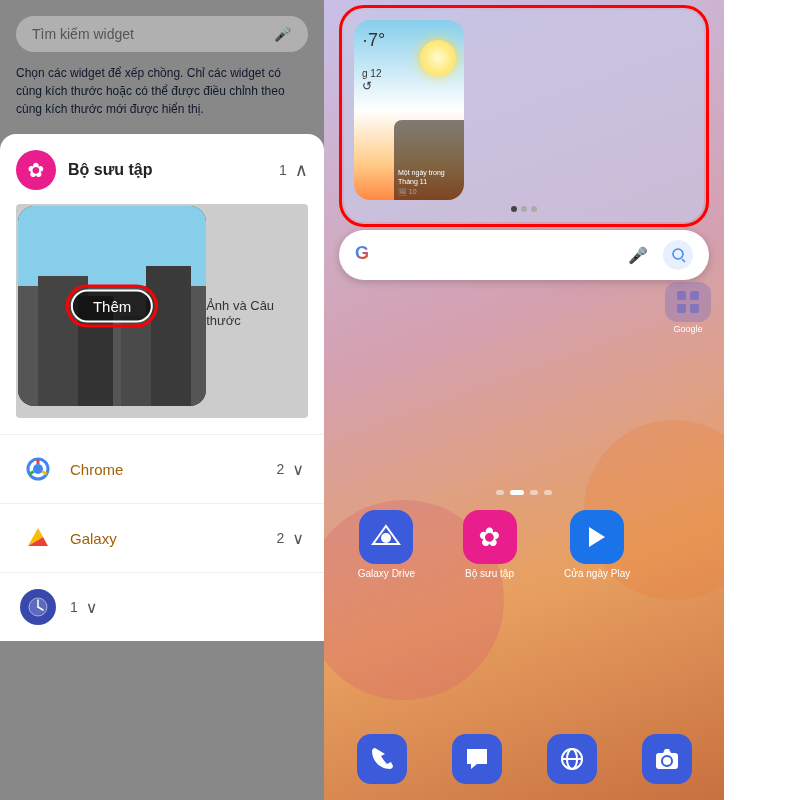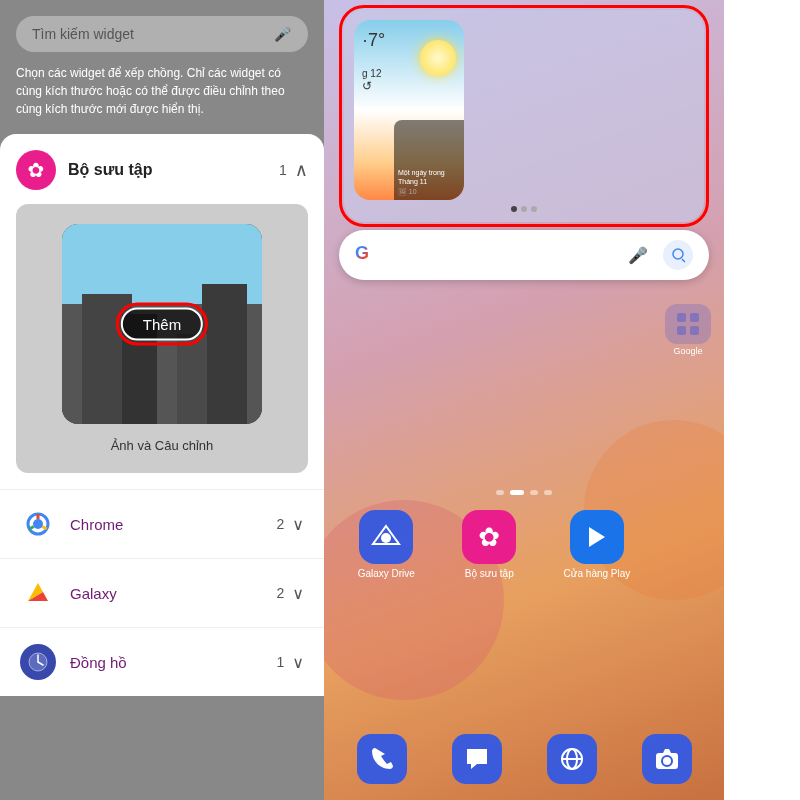--- a/index.html
+++ b/index.html
@@ -35,21 +35,21 @@
       font-size: 14px;
     }
 
     .mic-icon {
       color: #555;
       font-size: 18px;
     }
 
     .description-text {
       padding: 0 16px 16px 16px;
-      color: #ffffff;
+      color: #0f172a;
       font-size: 12px;
       line-height: 1.5;
     }
 
     
     .widget-card {
       background: #fff;
       margin: 0 0 0 0;
       border-radius: 16px 16px 0 0;
       padding: 16px;
@@ -88,24 +88,23 @@
       margin-right: 8px;
     }
 
     .chevron-up {
       color: #555;
       font-size: 18px;
     }
 
     .widget-preview {
       background: #ccc;
-      border-radius: 12px;
-      padding: 20px;
-      display: flex;
-      flex-direction: column;
+      border-radius: 4px;
+      padding: 2px;
+      display: flex;
       align-items: center;
     }
 
     .widget-image-container {
       width: 200px;
       height: 200px;
       border-radius: 16px;
       overflow: hidden;
       position: relative;
       background: #333;
@@ -193,21 +192,21 @@
       font-size: 20px;
     }
 
     .chrome-icon { background: white; }
     .drive-icon { background: white; }
     .clock-icon { background: #3949ab; }
 
     .app-name {
       flex: 1;
       font-size: 15px;
-      color: #701a75;
+      color: #a16207;
     }
 
     .app-count {
       color: #555;
       font-size: 14px;
       margin-right: 8px;
     }
 
     .chevron-down {
       color: #555;
@@ -399,21 +398,21 @@
       justify-content: center;
       font-size: 16px;
     }
 
     .mic-btn { color: #555; }
     .lens-btn { background: #e8f0fe; color: #4285F4; }
 
     
     .app-icons-grid {
       position: absolute;
-      top: 304px;
+      top: 282px;
       right: 10px;
       display: flex;
       flex-direction: column;
       gap: 6px;
     }
 
     .grid-icon {
       width: 52px;
       height: 52px;
       display: flex;
@@ -541,21 +540,21 @@
       <div class="widget-image-container">
 
         <div class="city-bg"></div>
         <div class="building1"></div>
         <div class="building2"></div>
         <div class="building3"></div>
         <div class="building4"></div>
 
         <button class="them-button">Thêm</button>
       </div>
-      <span class="widget-label">Ảnh và Câu chỉnh</span>
+      <span class="widget-label">Ảnh và Câu thước</span>
     </div>
   </div>
 
   <div class="app-list">
 
     <div class="app-item">
       <div class="app-icon-circle chrome-icon">
         <svg width="28" height="28" viewBox="0 0 28 28">
           <circle cx="14" cy="14" r="10" fill="none" stroke="#4285F4" stroke-width="3"></circle>
           <circle cx="14" cy="14" r="5" fill="#4285F4"></circle>
@@ -585,21 +584,20 @@
 
     <div class="app-item">
       <div class="app-icon-circle clock-icon">
         <svg width="28" height="28" viewBox="0 0 28 28">
           <circle cx="14" cy="14" r="11" fill="#3949AB"></circle>
           <circle cx="14" cy="14" r="9" fill="#5C6BC0" stroke="white" stroke-width="0.5"></circle>
           <line x1="14" y1="14" x2="14" y2="7" stroke="white" stroke-width="1.5" stroke-linecap="round"></line>
           <line x1="14" y1="14" x2="19" y2="17" stroke="white" stroke-width="1.5" stroke-linecap="round"></line>
         </svg>
       </div>
-      <span class="app-name">Đồng hồ</span>
       <span class="app-count">1</span>
       <span class="chevron-down">∨</span>
     </div>
   </div>
 </div>
 
 <div class="right-panel">
 
   <div class="blob1"></div>
   <div class="blob2"></div>
@@ -679,21 +677,21 @@
       </div>
       <span class="center-app-label">Bộ sưu tập</span>
     </div>
 
     <div class="center-app">
       <div class="center-app-icon" style="background:#1a73e8;">
         <svg width="28" height="28" viewBox="0 0 28 28">
           <polygon points="6,4 22,14 6,24" fill="white"></polygon>
         </svg>
       </div>
-      <span class="center-app-label">Cửa hàng Play</span>
+      <span class="center-app-label">Cửa ngày Play</span>
     </div>
   </div>
 
   <div class="bottom-dock">
 
     <div class="dock-app" style="background:#3b5bdb;">
       <svg width="26" height="26" viewBox="0 0 26 26" fill="white">
         <path d="M6 2 C4 2 3 4 3 5 C3 15 11 23 21 23 C22 23 24 22 24 20 L22 16 L18 18 C16 16 14 13 12 10 L16 8 Z"></path>
       </svg>
     </div>

